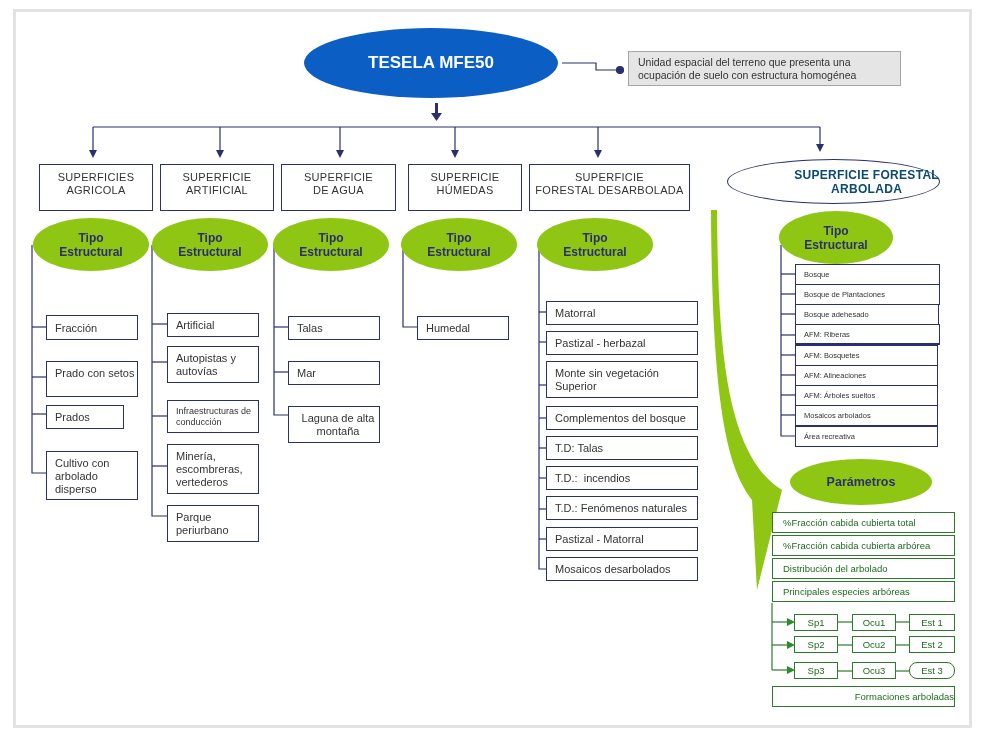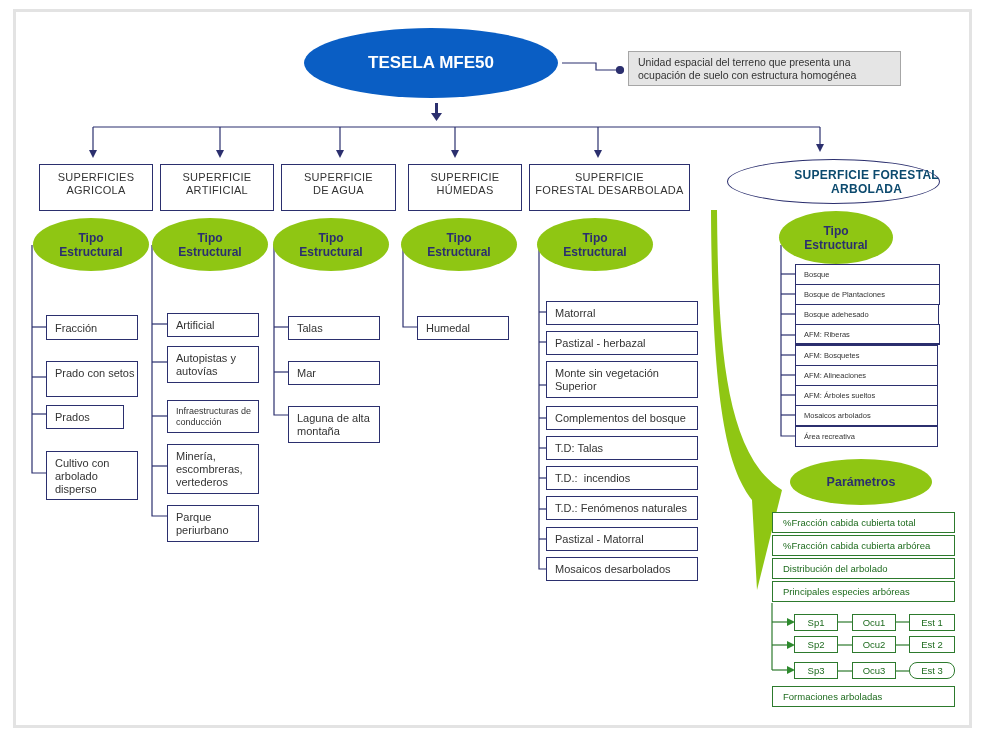--- a/index.html
+++ b/index.html
@@ -183,21 +183,21 @@
 <div class="abs item" style="left:46px;top:451px;width:92px;height:49px;">Cultivo con arbolado disperso</div>
 
 <div class="abs item" style="left:167px;top:313px;width:92px;height:24px;">Artificial</div>
 <div class="abs item" style="left:167px;top:346px;width:92px;height:37px;">Autopistas y autovías</div>
 <div class="abs item sm" style="left:167px;top:400px;width:92px;height:33px;padding-top:5px;">Infraestructuras de conducción</div>
 <div class="abs item" style="left:167px;top:444px;width:92px;height:50px;">Minería, escombreras, vertederos</div>
 <div class="abs item" style="left:167px;top:505px;width:92px;height:37px;">Parque periurbano</div>
 
 <div class="abs item" style="left:288px;top:316px;width:92px;height:24px;padding-top:5px;">Talas</div>
 <div class="abs item" style="left:288px;top:361px;width:92px;height:24px;padding-top:5px;">Mar</div>
-<div class="abs item" style="left:288px;top:406px;width:92px;height:37px;">Laguna de alta montaña</div>
+<div class="abs item" style="left:288px;top:406px;width:92px;height:37px;text-align:center;">Laguna de alta montaña</div>
 
 <div class="abs item" style="left:417px;top:316px;width:92px;height:24px;padding-top:5px;">Humedal</div>
 
 <div class="abs item" style="left:546px;top:301px;width:152px;height:24px;padding-top:5px;">Matorral</div>
 <div class="abs item" style="left:546px;top:331px;width:152px;height:24px;padding-top:5px;">Pastizal - herbazal</div>
 <div class="abs item" style="left:546px;top:361px;width:152px;height:37px;">Monte sin vegetación Superior</div>
 <div class="abs item" style="left:546px;top:406px;width:152px;height:24px;padding-top:5px;">Complementos del bosque</div>
 <div class="abs item" style="left:546px;top:436px;width:152px;height:24px;padding-top:5px;">T.D: Talas</div>
 <div class="abs item" style="left:546px;top:466px;width:152px;height:24px;padding-top:5px;white-space:pre;">T.D.:  incendios</div>
 <div class="abs item" style="left:546px;top:496px;width:152px;height:24px;padding-top:5px;">T.D.: Fenómenos naturales</div>
@@ -223,13 +223,13 @@
 <div class="abs sbox" style="left:794px;top:614px;width:44px;">Sp1</div>
 <div class="abs sbox" style="left:852px;top:614px;width:44px;">Ocu1</div>
 <div class="abs sbox" style="left:909px;top:614px;width:46px;">Est 1</div>
 <div class="abs sbox" style="left:794px;top:636px;width:44px;">Sp2</div>
 <div class="abs sbox" style="left:852px;top:636px;width:44px;">Ocu2</div>
 <div class="abs sbox" style="left:909px;top:636px;width:46px;">Est 2</div>
 <div class="abs sbox" style="left:794px;top:662px;width:44px;">Sp3</div>
 <div class="abs sbox" style="left:852px;top:662px;width:44px;">Ocu3</div>
 <div class="abs sbox" style="left:909px;top:662px;width:46px;border-radius:8px;">Est 3</div>
 
-<div class="abs pbox" style="left:772px;top:686px;width:183px;">Formaciones arboladas</div>
+<div class="abs pbox" style="left:772px;top:686px;width:183px;text-align:right;">Formaciones arboladas</div>
 
 </body></html>

